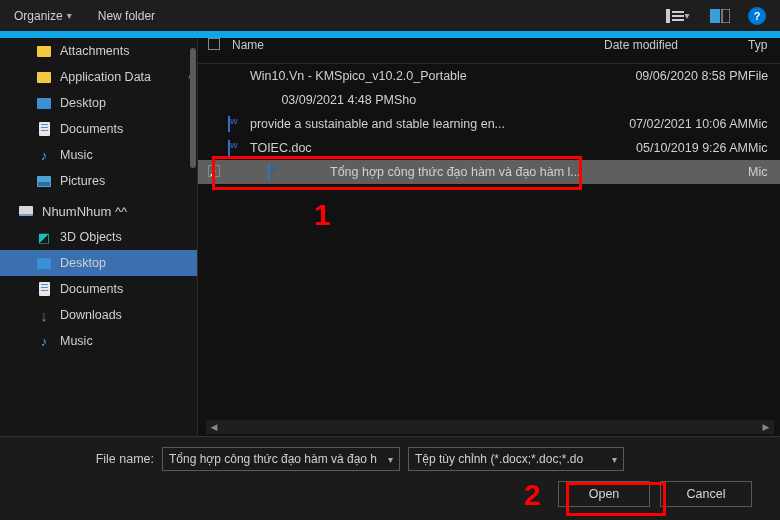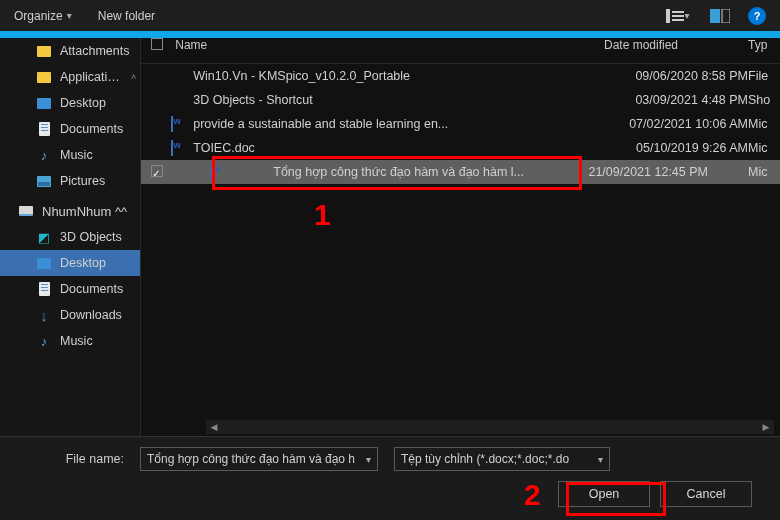--- a/index.html
+++ b/index.html
@@ -115,22 +115,22 @@
   
   .bottom {
     height: 84px;
     background: #1b1b1b;
     border-top: 1px solid #333;
     padding: 10px 14px 0 0;
   }
   .fn-row {
     display: flex;
     align-items: center;
-    gap: 16px;
-    padding-left: 54px;
+    gap: 8px;
+    padding-left: 84px;
   }
   .fn-label { width: 70px; text-align: right; color:#ccc; font-size:12.5px; }
   .combo {
     height: 24px;
     border: 1px solid #5a5a5a;
     background: #1a1a1a;
     color: #d0d0d0;
     font-size: 12px;
     padding: 0 6px;
     display: flex;
@@ -294,21 +294,20 @@
     <div class="file-row">
       <div class="chk-col"></div>
       <div class="ficon-col"><span class="folder-small"></span></div>
       <div class="name-cell">Win10.Vn - KMSpico_v10.2.0_Portable</div>
       <div class="date-cell">09/06/2020 8:58 PM</div>
       <div class="type-cell">File</div>
     </div>
     <div class="file-row">
       <div class="chk-col"></div>
       <div class="ficon-col"><span class="link-icon"></span></div>
-      <div class="name-cell">3D Objects - Shortcut</div>
       <div class="date-cell">03/09/2021 4:48 PM</div>
       <div class="type-cell">Sho</div>
     </div>
     <div class="file-row">
       <div class="chk-col"></div>
       <div class="ficon-col"><span class="word-icon"></span></div>
       <div class="name-cell">provide a sustainable and stable learning en...</div>
       <div class="date-cell">07/02/2021 10:06 AM</div>
       <div class="type-cell">Mic</div>
     </div>
@@ -316,21 +315,20 @@
       <div class="chk-col"></div>
       <div class="ficon-col"><span class="word-icon"></span></div>
       <div class="name-cell">TOIEC.doc</div>
       <div class="date-cell">05/10/2019 9:26 AM</div>
       <div class="type-cell">Mic</div>
     </div>
     <div class="file-row sel">
       <div class="chk-col"><span class="checkbox checked"></span></div>
       <div class="ficon-col"><span class="word-icon"></span></div>
       <div class="name-cell">Tổng hợp công thức đạo hàm và đạo hàm l...</div>
-      <div class="date-cell">21/09/2021 12:45 PM</div>
       <div class="type-cell">Mic</div>
     </div>
   </div>
 </div>
 
 <div class="hscroll">
   <div class="hscroll-arrow">◀</div>
   <div class="hscroll-track"></div>
   <div class="hscroll-arrow">▶</div>
 </div>

